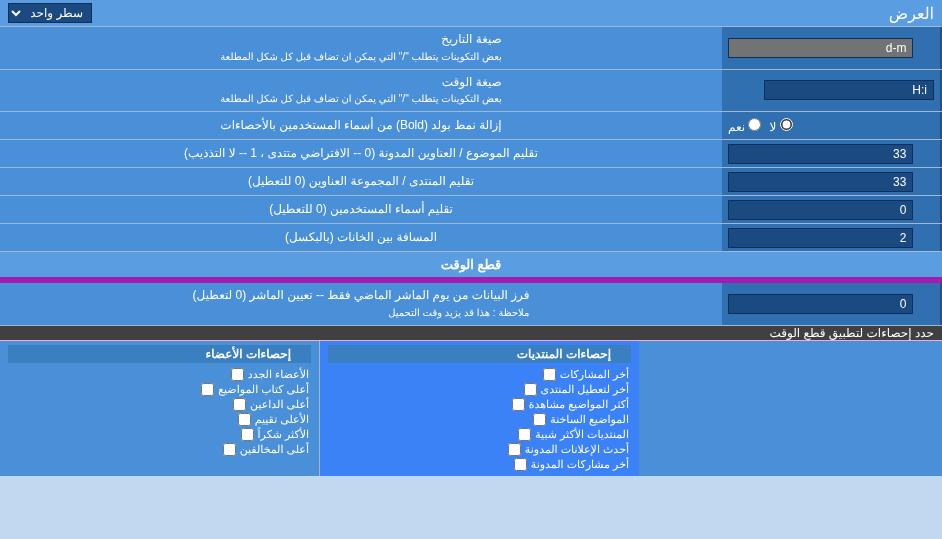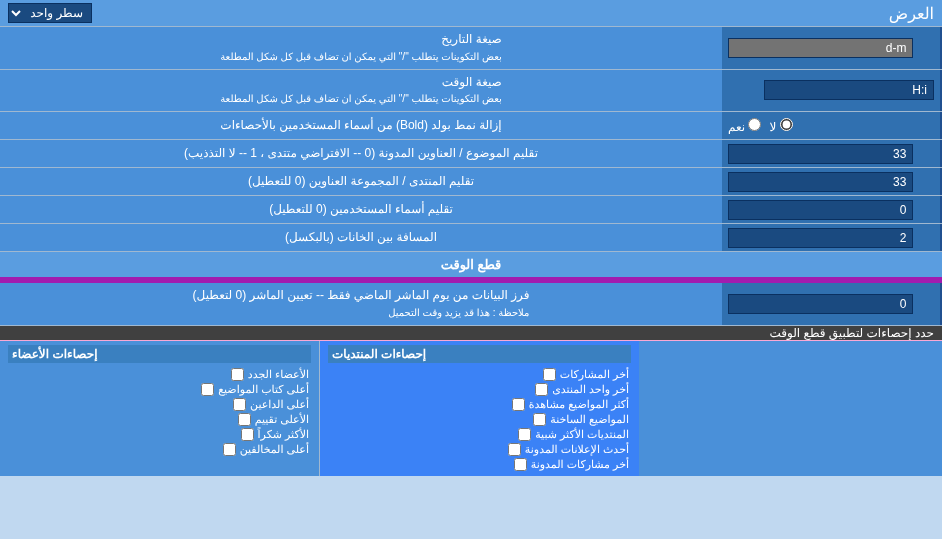--- a/index.html
+++ b/index.html
@@ -114,23 +114,23 @@
       flex: 1;
       padding: 4px 8px;
       border-left: 1px solid #a0b8d0;
     }
     .stats-col:last-child { border-left: none; }
     .stats-col-header {
       color: #fff;
       font-weight: bold;
       font-size: 12px;
       margin-bottom: 4px;
-      text-align: left;
+      text-align: right;
       background: #3a80c0;
-      padding: 2px 4px;
+      padding: 2px 20px;
     }
     .stats-item {
       display: flex;
       align-items: center;
       gap: 4px;
       color: #fff;
       font-size: 11px;
       padding: 1px 2px;
       direction: rtl;
     }
@@ -247,21 +247,21 @@
 
       <div class="stats-col" style="background:#3b82f6;">
         <div class="stats-col-header">
           <span>إحصاءات المنتديات</span>
         </div>
         <div class="stats-item">
           <span>أخر المشاركات</span>
           <input type="checkbox" style="">
         </div>
         <div class="stats-item">
-          <span>أخر واحد المنتدى</span>
+          <span>أخر لتعطيل المنتدى</span>
           <input type="checkbox" style="">
         </div>
         <div class="stats-item">
           <span>أكثر المواضيع مشاهدة</span>
           <input type="checkbox" style="">
         </div>
         <div class="stats-item">
           <span>المواضيع الساخنة</span>
           <input type="checkbox" style="">
         </div>

